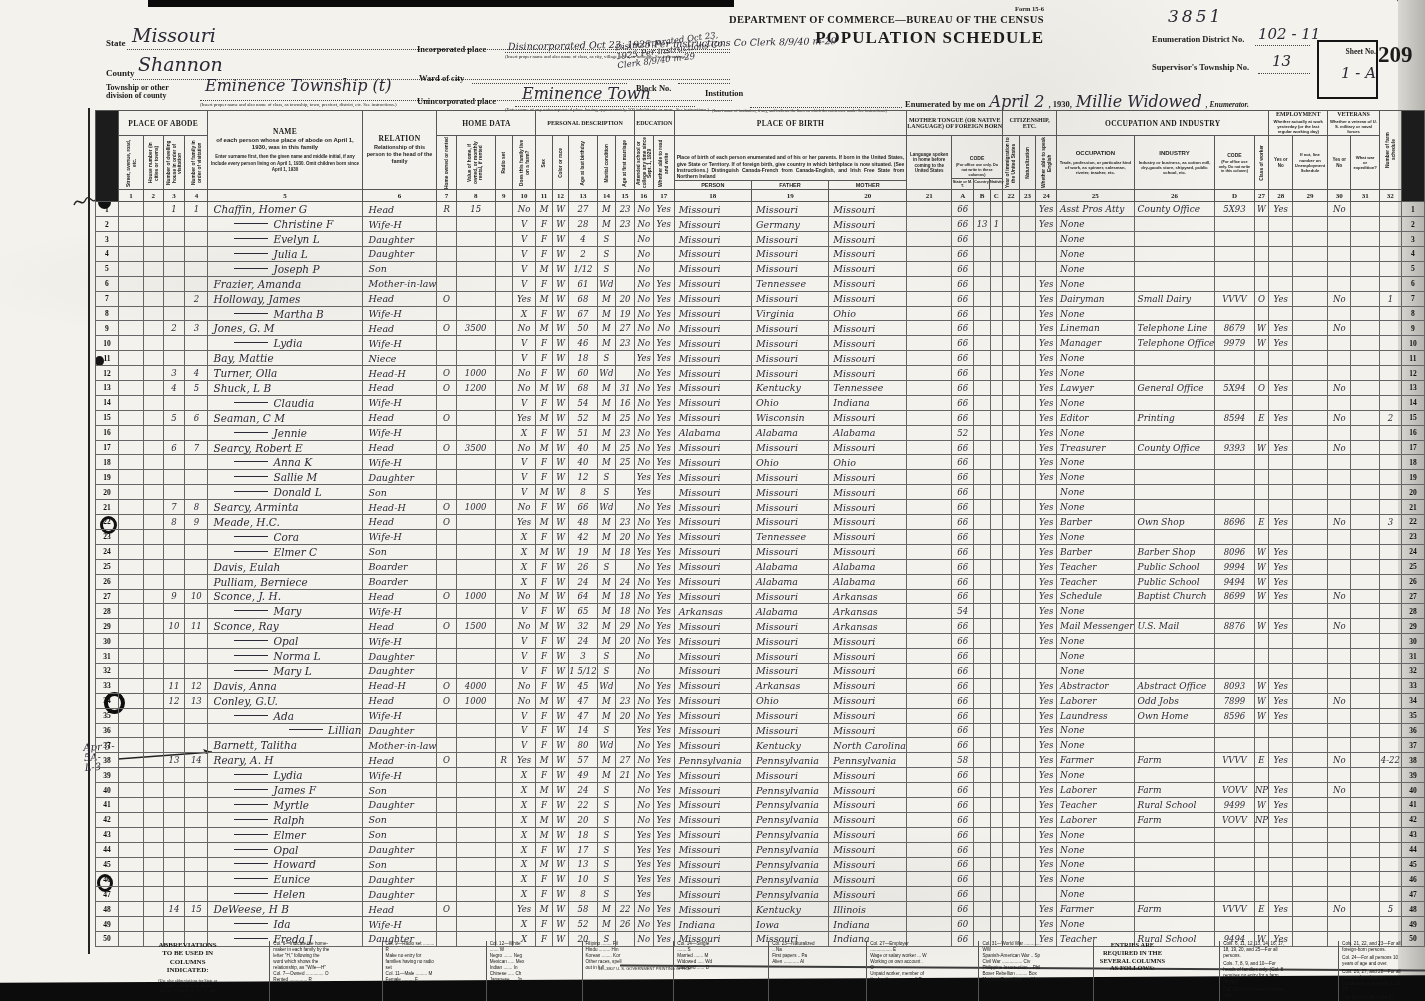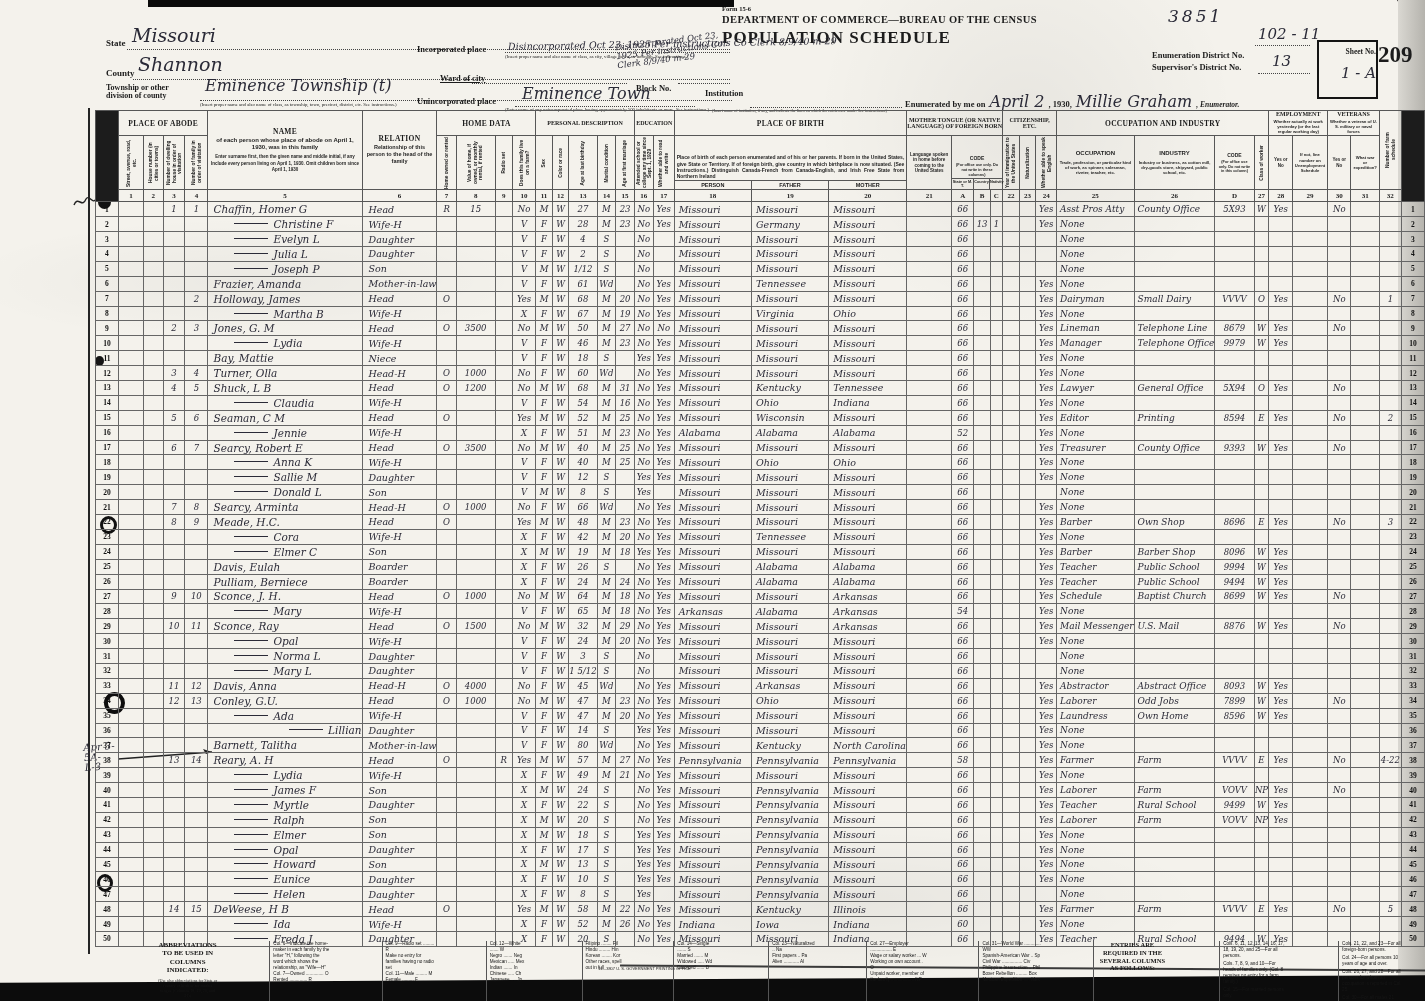--- a/index.html
+++ b/index.html
@@ -70,21 +70,21 @@
   <div class="edge-right"></div>
   <div class="edge-line2"></div>
   <div class="edge-bottom"></div>
   <div class="edge-left"></div>
   <div class="blob" style="left:98px;top:196px;width:13px;height:13px;background:#111;"></div>
   <div class="blob" style="left:95px;top:356px;width:9px;height:10px;background:#161616;"></div>
   <div class="blob" style="left:100px;top:516px;width:11px;height:12px;border:3px solid #111;"></div>
   <div class="blob" style="left:104px;top:692px;width:13px;height:14px;border:4px solid #0d0d0d;"></div>
   <div class="blob" style="left:97px;top:874px;width:10px;height:12px;border:3px solid #111;"></div>
 
-  <div class="abs" style="left:722px;top:5px;width:322px;text-align:left;">
+  <div class="abs" style="left:722px;top:5px;width:322px;text-align:right;">
     <div style="font-size:6.5px;font-weight:bold;">Form 15-6</div>
     <div style="font-size:10.5px;font-weight:bold;letter-spacing:0.4px;margin-top:2px;">DEPARTMENT OF COMMERCE—BUREAU OF THE CENSUS</div>
     <div style="font-size:17px;font-weight:bold;letter-spacing:1px;margin-top:3px;">POPULATION SCHEDULE</div>
   </div>
 
   <div class="abs hw" style="left:616px;top:36px;font-size:8.5px;transform:rotate(-7deg);width:120px;line-height:9px;">Disincorporated Oct 23, 1925  Per instructions Co Clerk 8/9/40  m-29</div>
 
   <div class="abs lbl" style="left:106px;top:38px;font-size:9px;">State</div>
   <div class="abs hw" style="left:132px;top:24px;font-size:19px;">Missouri</div>
   <div class="abs dot" style="left:127px;top:48px;width:603px;"></div>
@@ -98,47 +98,47 @@
   </div>
   <div class="abs hw" style="left:205px;top:76px;font-size:16px;">Eminence Township (t)</div>
   <div class="abs dot" style="left:200px;top:99px;width:532px;"></div>
   <div class="abs tiny" style="left:200px;top:102px;">(Insert proper name and also name of class, as township, town, precinct, district, etc.   See instructions.)</div>
 
   <div class="abs lbl" style="left:417px;top:44px;">Incorporated place</div>
   <div class="abs hw" style="left:508px;top:38px;font-size:9.5px;transform:rotate(-1deg);">Disincorporated Oct 23, 1925  Per instructions Co Clerk 8/9/40  m-29</div>
   <div class="abs dot" style="left:505px;top:51px;width:225px;"></div>
   <div class="abs tiny" style="left:505px;top:54px;">(Insert proper name and also name of class, as city, village, town, or borough.   See instructions.)</div>
 
-  <div class="abs lbl" style="left:440px;top:73px;text-decoration:underline;">Ward of city</div>
+  <div class="abs lbl" style="left:419px;top:73px;">Ward of city</div>
   <div class="abs dot" style="left:472px;top:82px;width:155px;"></div>
   <div class="abs lbl" style="left:636px;top:83px;">Block No.</div>
   <div class="abs dot" style="left:678px;top:82px;width:52px;"></div>
 
   <div class="abs lbl" style="left:417px;top:96px;">Unincorporated place</div>
   <div class="abs hw" style="left:522px;top:84px;font-size:16px;">Eminence Town</div>
   <div class="abs dot" style="left:515px;top:105px;width:180px;"></div>
   <div class="abs tiny" style="left:505px;top:107px;">(Enter name of any unincorporated place having approximately 500 inhabitants or more.   See instructions.)</div>
 
   <div class="abs lbl" style="left:705px;top:88px;">Institution</div>
   <div class="abs dot" style="left:750px;top:106px;width:152px;"></div>
   <div class="abs tiny" style="left:712px;top:108px;font-size:4.2px;">(Insert name of institution, if any, and indicate the lines on which the entries are made.   See instructions.)</div>
 
   <div class="abs" style="left:905px;top:92px;">
     <span class="lbl">Enumerated by me on</span>
     <span class="hw" style="font-size:16px;">April 2</span>
     <span class="lbl">, 1930,</span>
-    <span class="hw" style="font-size:16px;">Millie Graham</span>
+    <span class="hw" style="font-size:16px;">Millie Widowed</span>
     <span style="font-size:7.5px;font-style:italic;font-weight:bold;">, Enumerator.</span>
   </div>
 
   <div class="abs hw" style="left:1168px;top:6px;font-size:17px;letter-spacing:3px;">3851</div>
-  <div class="abs lbl" style="left:1152px;top:50px;">Enumeration District No.</div>
+  <div class="abs lbl" style="left:1152px;top:34px;">Enumeration District No.</div>
   <div class="abs hw" style="left:1258px;top:25px;font-size:15px;">102 - 11</div>
   <div class="abs dot" style="left:1255px;top:44px;width:55px;"></div>
-  <div class="abs lbl" style="left:1152px;top:62px;">Supervisor's District No.</div>
+  <div class="abs lbl" style="left:1152px;top:62px;">Supervisor's Township No.</div>
   <div class="abs hw" style="left:1272px;top:52px;font-size:15px;">13</div>
   <div class="abs dot" style="left:1258px;top:72px;width:52px;"></div>
 
   <div class="sheetbox">
     <div style="font-size:7.5px;font-weight:bold;margin-top:5px;">Sheet No.</div>
     <div class="hw" style="font-size:15px;margin-top:8px;">1 - A</div>
   </div>
   <div class="abs" style="left:1378px;top:42px;font-size:23px;font-weight:bold;">209</div>
 
   <div class="abs hw" style="left:84px;top:742px;font-size:10px;line-height:10px;transform:rotate(-4deg);">

